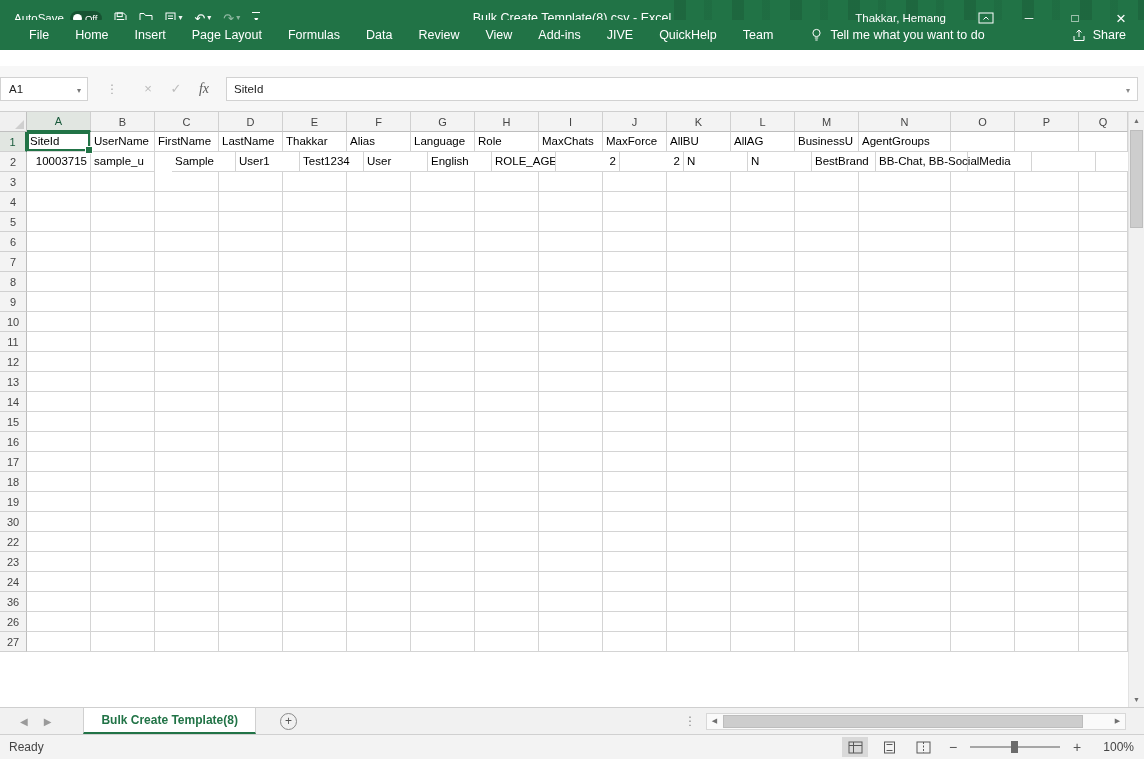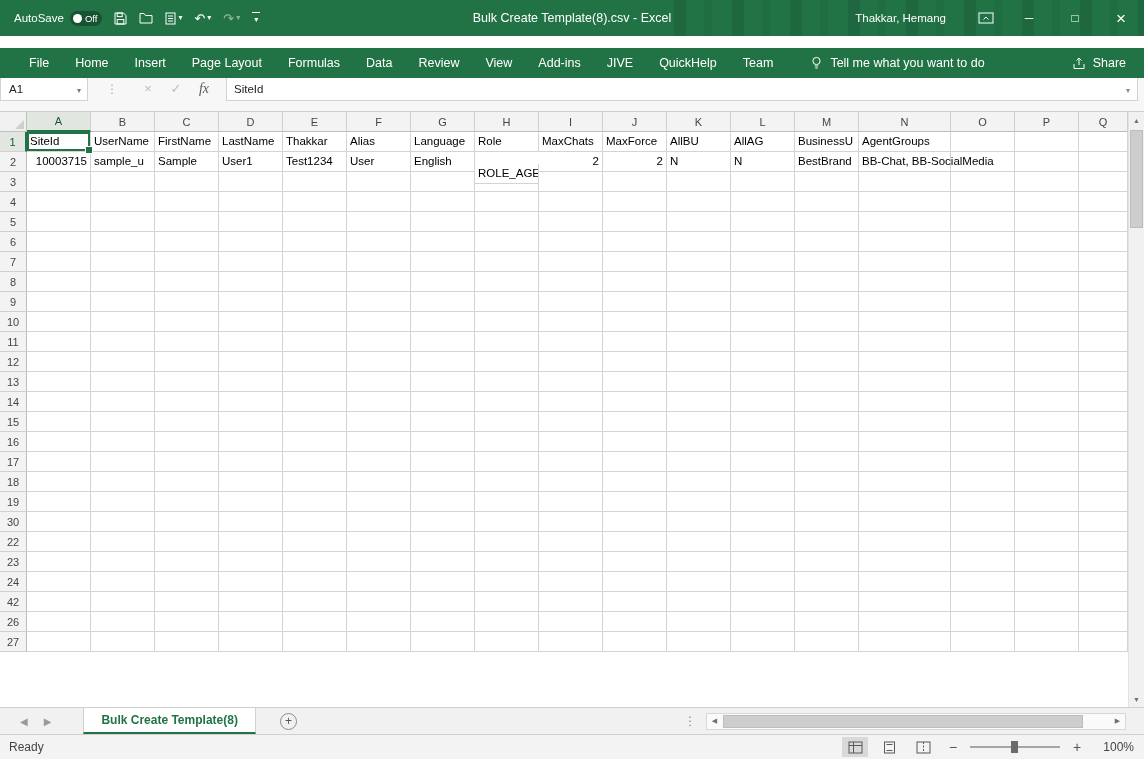--- a/index.html
+++ b/index.html
@@ -28,21 +28,21 @@
   .tb-title{position:absolute;left:0;right:0;top:0;height:36px;display:flex;align-items:center;
             justify-content:center;font-size:12.5px;pointer-events:none;z-index:2;}
   .tb-right{margin-left:auto;display:flex;align-items:center;height:36px;z-index:3;}
   .tb-user{font-size:11.5px;margin-right:20px;}
   .rdo-btn{width:40px;height:36px;display:flex;align-items:center;justify-content:center;}
   .win-btn{width:46px;height:36px;display:flex;align-items:center;justify-content:center;
            font-size:12px;line-height:1;}
   .win-btn.close{font-size:17px;}
 
   
-  .ribbon-row{position:absolute;left:0;top:48px;width:1144px;height:30px;background:#217346;
+  .ribbon-row{position:absolute;left:0;top:20px;width:1144px;height:30px;background:#217346;
               display:flex;align-items:center;color:#fff;z-index:2;}
   .ribbon-tabs{display:flex;align-items:center;padding-left:16px;}
   .ribbon-tab{padding:0 13px;height:30px;display:flex;align-items:center;font-size:12.5px;}
   .tellme{display:flex;align-items:center;gap:7px;margin-left:24px;font-size:12.5px;}
   .share{margin-left:auto;margin-right:18px;display:flex;align-items:center;gap:7px;font-size:12.5px;}
 
   
   .fbar{position:absolute;left:0;top:66px;width:1144px;height:46px;background:#f7f7f7;
         border-bottom:1px solid #cfcfcf;display:flex;align-items:center;box-sizing:border-box;}
   .namebox{width:88px;height:24px;background:#fff;border:1px solid #d2d2d2;display:flex;
@@ -276,26 +276,26 @@
       <div class="g-cell" style="width: 64px;">BusinessU</div>
       <div class="g-cell" style="width: 92px;">AgentGroups</div>
       <div class="g-cell" style="width: 64px;"></div>
       <div class="g-cell" style="width: 64px;"></div>
       <div class="g-cell" style="width: 49px;"></div>
     </div>
     <div class="g-row">
       <div class="g-rowh">2</div>
       <div class="g-cell right" style="width: 64px;">10003715</div>
       <div class="g-cell" style="width: 64px;">sample_u</div>
-      <div class="g-cell" style="width: 64px;">Sample</div>
+      <div class="g-cell" style="width: 64px; margin-left: 17px;">Sample</div>
       <div class="g-cell" style="width: 64px;">User1</div>
       <div class="g-cell" style="width: 64px;">Test1234</div>
       <div class="g-cell" style="width: 64px;">User</div>
       <div class="g-cell" style="width: 64px;">English</div>
-      <div class="g-cell" style="width: 64px; margin-top: 12px;">ROLE_AGE</div>
+      <div class="g-cell" style="width: 64px;">ROLE_AGE</div>
       <div class="g-cell right" style="width: 64px;">2</div>
       <div class="g-cell right" style="width: 64px;">2</div>
       <div class="g-cell" style="width: 64px;">N</div>
       <div class="g-cell" style="width: 64px;">N</div>
       <div class="g-cell" style="width: 64px;">BestBrand</div>
       <div class="g-cell spill" style="width: 92px;">BB-Chat, BB-SocialMedia</div>
       <div class="g-cell" style="width: 64px;"></div>
       <div class="g-cell" style="width: 64px;"></div>
       <div class="g-cell" style="width: 49px;"></div>
     </div>
@@ -713,21 +713,21 @@
       <div class="g-cell" style="width: 64px;"></div>
       <div class="g-cell" style="width: 64px;"></div>
       <div class="g-cell" style="width: 64px;"></div>
       <div class="g-cell" style="width: 64px;"></div>
       <div class="g-cell" style="width: 92px;"></div>
       <div class="g-cell" style="width: 64px;"></div>
       <div class="g-cell" style="width: 64px;"></div>
       <div class="g-cell" style="width: 49px;"></div>
     </div>
     <div class="g-row">
-      <div class="g-rowh">42</div>
+      <div class="g-rowh">36</div>
       <div class="g-cell" style="width: 64px;"></div>
       <div class="g-cell" style="width: 64px;"></div>
       <div class="g-cell" style="width: 64px;"></div>
       <div class="g-cell" style="width: 64px;"></div>
       <div class="g-cell" style="width: 64px;"></div>
       <div class="g-cell" style="width: 64px;"></div>
       <div class="g-cell" style="width: 64px;"></div>
       <div class="g-cell" style="width: 64px;"></div>
       <div class="g-cell" style="width: 64px;"></div>
       <div class="g-cell" style="width: 64px;"></div>

